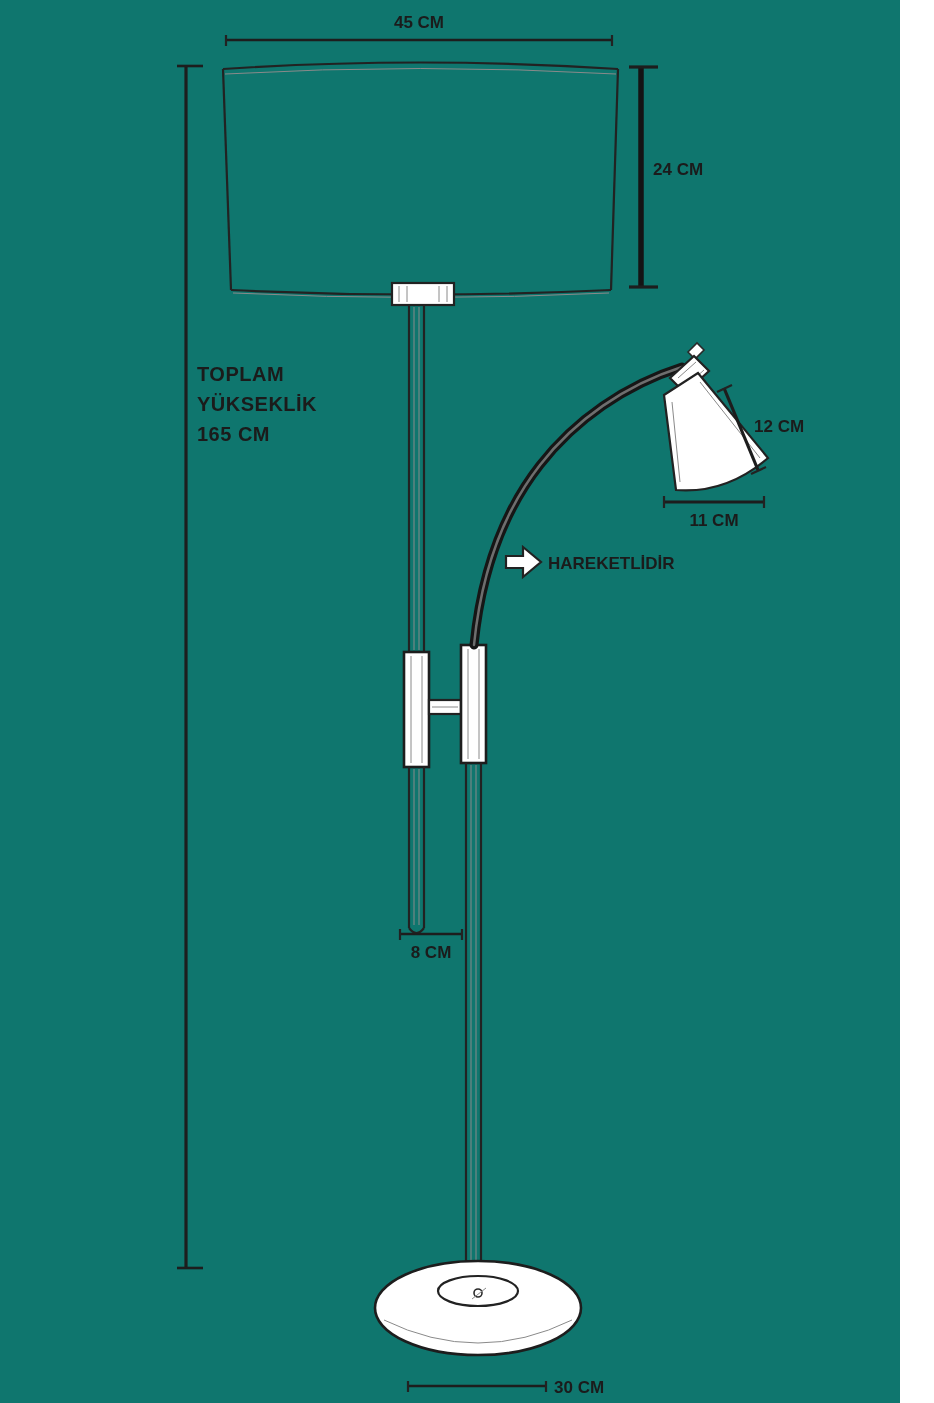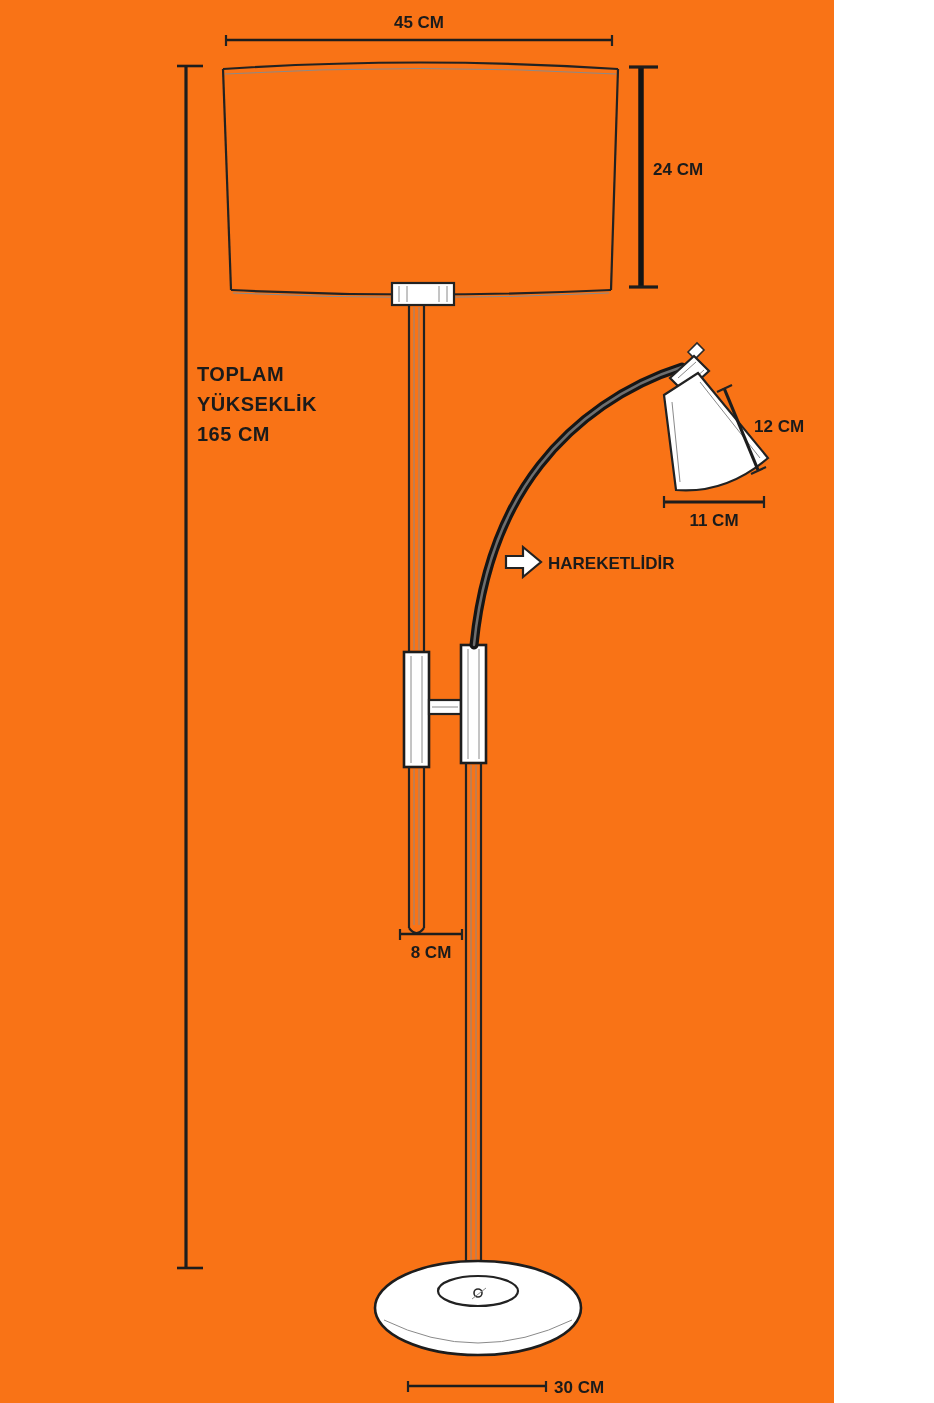--- a/index.html
+++ b/index.html
@@ -2,23 +2,23 @@
 <html><head>
 <meta charset="utf-8">
 <style>
   html, body {
     margin: 0;
     padding: 0;
     background: #ffffff;
   }
   .canvas {
     position: relative;
-    width: 834px;
+    width: 900px;
     height: 1403px;
-    background: #f97316;
+    background: #0f766e;
     overflow: hidden;
     font-family: "Liberation Sans", sans-serif;
   }
   svg { display: block; }
   svg text {
     font-family: "Liberation Sans", sans-serif;
     font-weight: 700;
     fill: #1b1b1b;
   }
   .t17 { font-size: 17px; }

